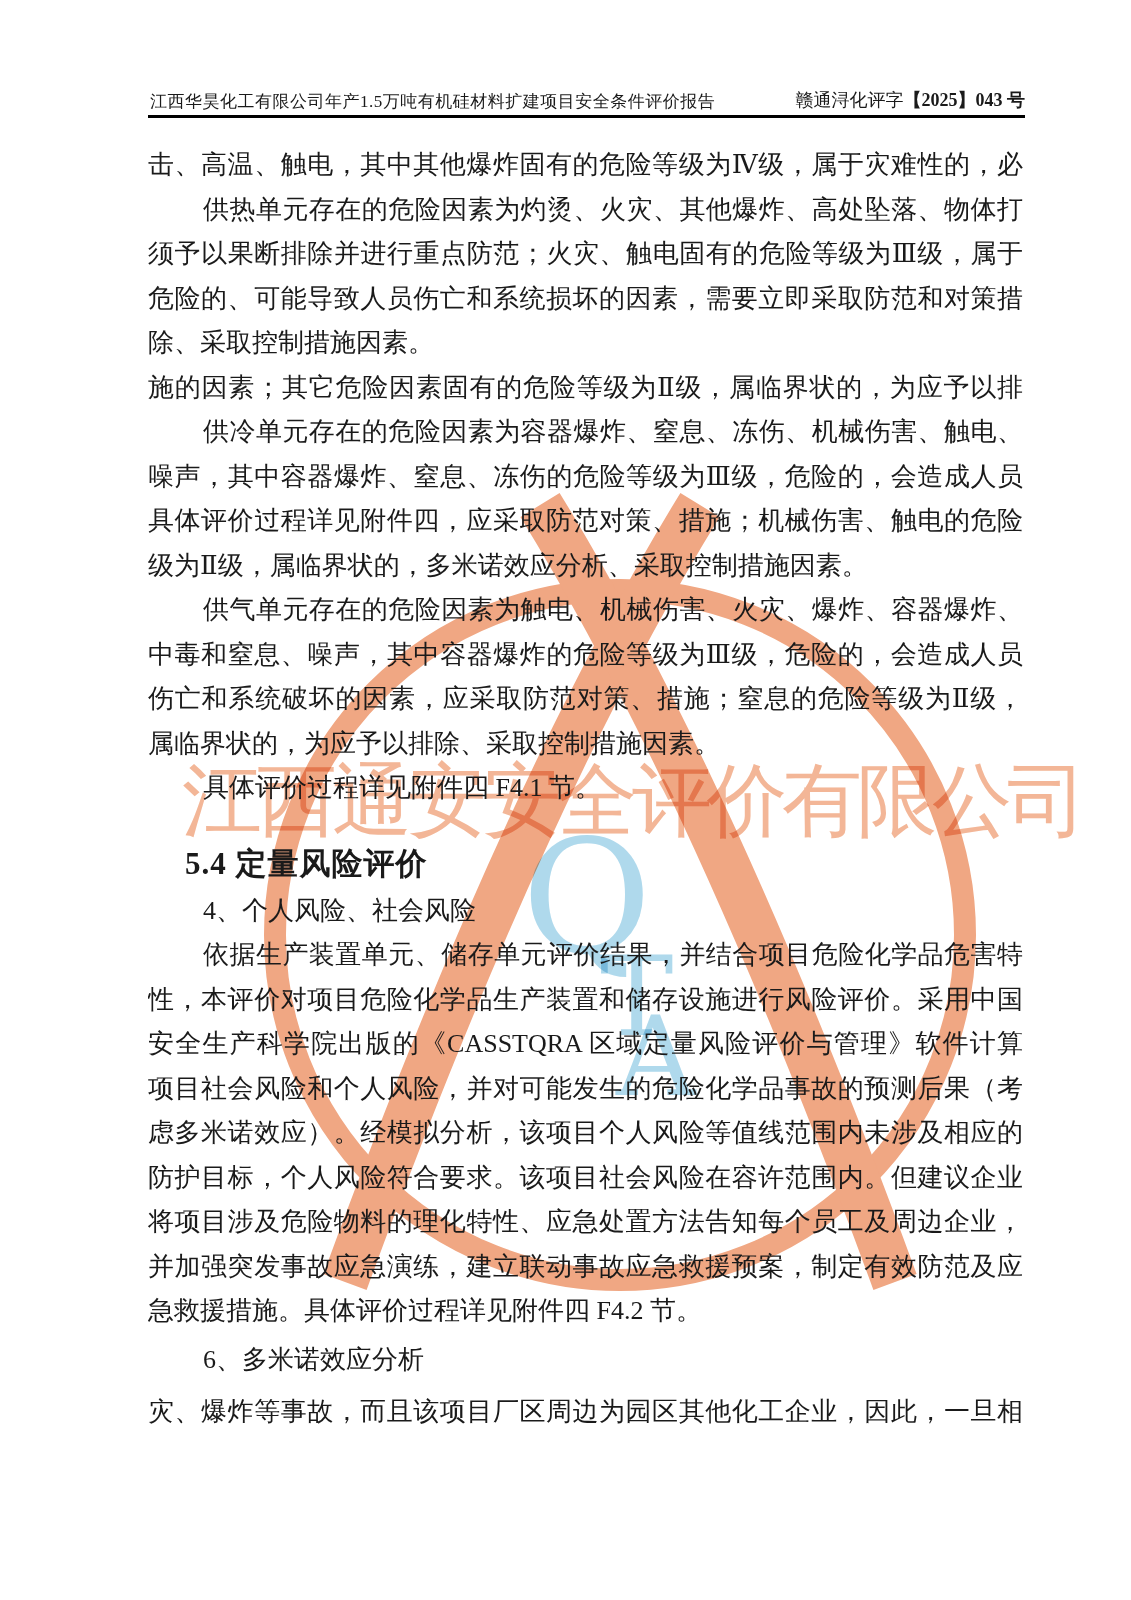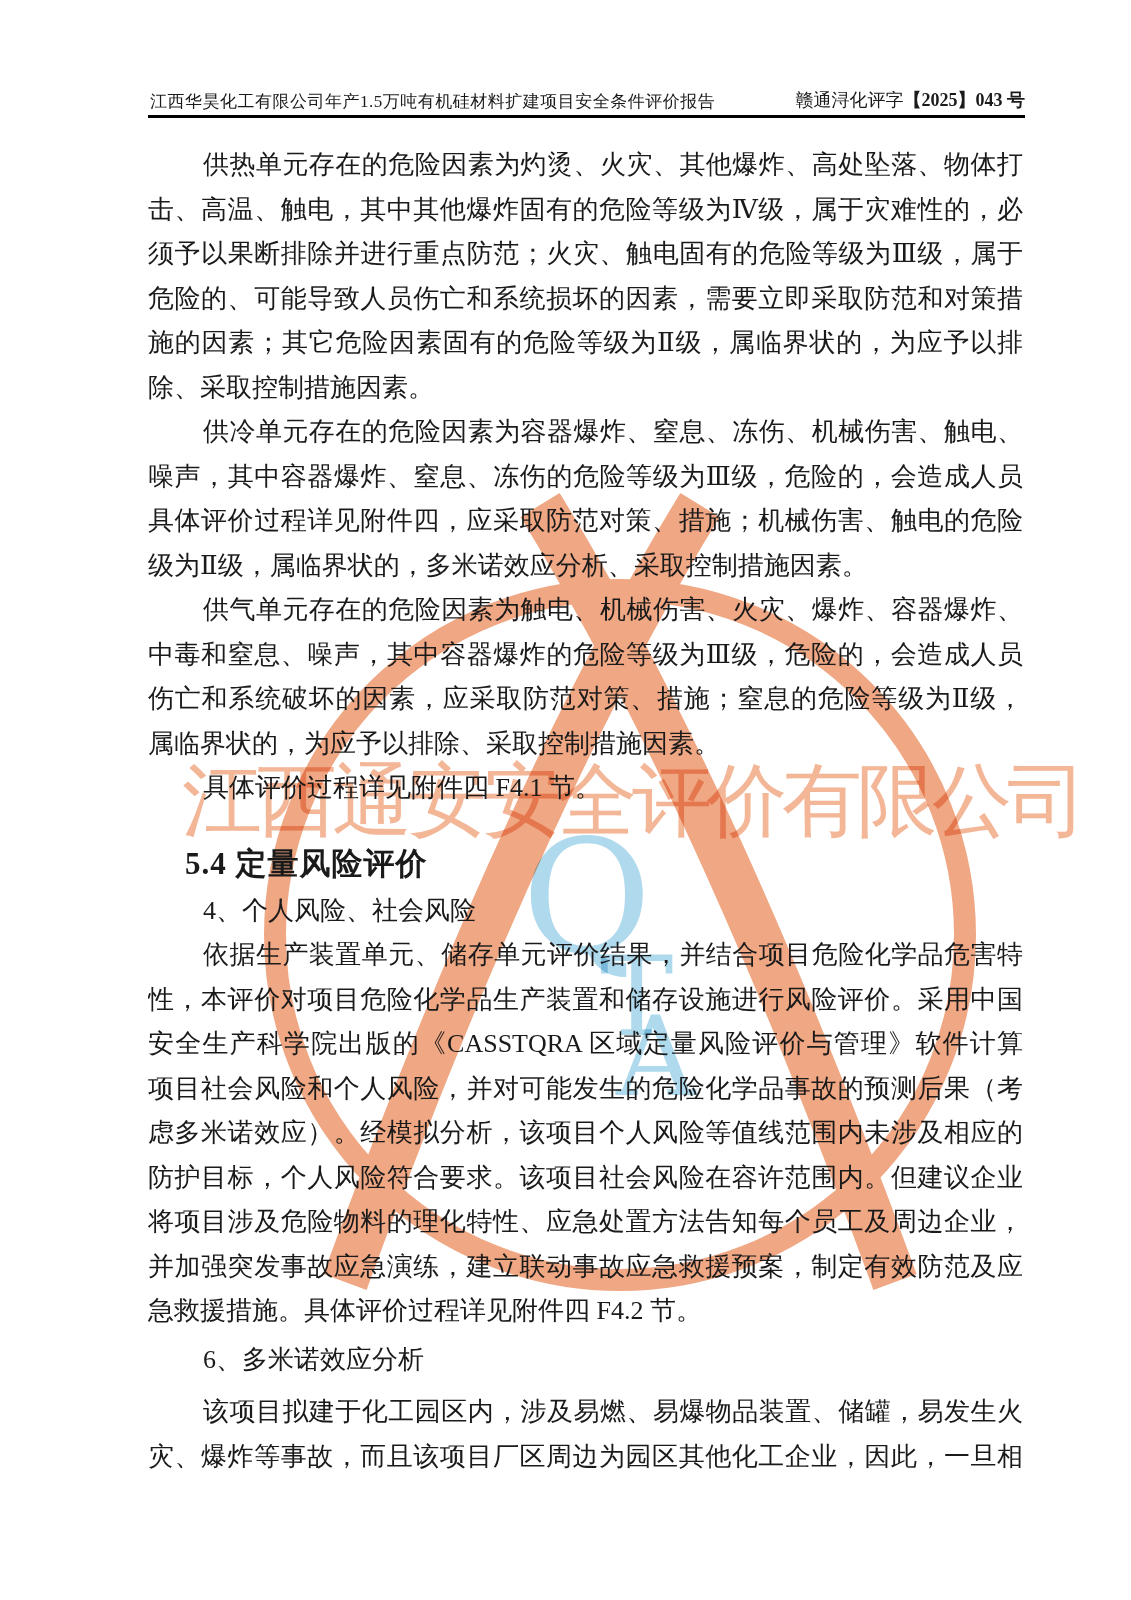--- a/index.html
+++ b/index.html
@@ -77,26 +77,26 @@
   </div>
 
   <div>
     <div class="header-left">江西华昊化工有限公司年产1.5万吨有机硅材料扩建项目安全条件评价报告</div>
     <div class="header-right"><span>赣通浔化评字</span><span class="bold">【2025】043 号</span></div>
     <div class="header-rule"></div>
   </div>
 
   <div class="content">
       <div class="paragraph">
+        <div class="line fill">击、高温、触电，其中其他爆炸固有的危险等级为Ⅳ级，属于灾难性的，必</div>
         <div class="line indent fill">供热单元存在的危险因素为灼烫、火灾、其他爆炸、高处坠落、物体打</div>
-        <div class="line fill">击、高温、触电，其中其他爆炸固有的危险等级为Ⅳ级，属于灾难性的，必</div>
         <div class="line fill">须予以果断排除并进行重点防范；火灾、触电固有的危险等级为Ⅲ级，属于</div>
         <div class="line fill">危险的、可能导致人员伤亡和系统损坏的因素，需要立即采取防范和对策措</div>
+        <div class="line">除、采取控制措施因素。</div>
         <div class="line fill">施的因素；其它危险因素固有的危险等级为Ⅱ级，属临界状的，为应予以排</div>
-        <div class="line">除、采取控制措施因素。</div>
       </div>
       <div class="paragraph">
         <div class="line indent fill">供冷单元存在的危险因素为容器爆炸、窒息、冻伤、机械伤害、触电、</div>
         <div class="line fill">噪声，其中容器爆炸、窒息、冻伤的危险等级为Ⅲ级，危险的，会造成人员</div>
         <div class="line fill">具体评价过程详见附件四，应采取防范对策、措施；机械伤害、触电的危险等</div>
         <div class="line">级为Ⅱ级，属临界状的，多米诺效应分析、采取控制措施因素。</div>
       </div>
       <div class="paragraph">
         <div class="line indent fill">供气单元存在的危险因素为触电、机械伤害、火灾、爆炸、容器爆炸、</div>
         <div class="line fill">中毒和窒息、噪声，其中容器爆炸的危险等级为Ⅲ级，危险的，会造成人员</div>
@@ -118,18 +118,17 @@
         <div class="line fill">虑多米诺效应）。经模拟分析，该项目个人风险等值线范围内未涉及相应的</div>
         <div class="line fill">防护目标，个人风险符合要求。该项目社会风险在容许范围内。但建议企业</div>
         <div class="line fill">将项目涉及危险物料的理化特性、应急处置方法告知每个员工及周边企业，</div>
         <div class="line fill">并加强突发事故应急演练，建立联动事故应急救援预案，制定有效防范及应</div>
         <div class="line">急救援措施。具体评价过程详见附件四 F4.2 节。</div>
       </div>
       <div class="paragraph" style="margin-top: 4px;">
         <div class="line indent">6、多米诺效应分析</div>
       </div>
       <div class="paragraph" style="margin-top: 8px;">
-        <div class="line indent fill">该项目拟建于化工园区内，涉及易燃、易爆物品装置、储罐，易发生火</div>
         <div class="line fill">灾、爆炸等事故，而且该项目厂区周边为园区其他化工企业，因此，一旦相</div>
       </div>
     </div>
 
 </div>
 
 </body></html>

